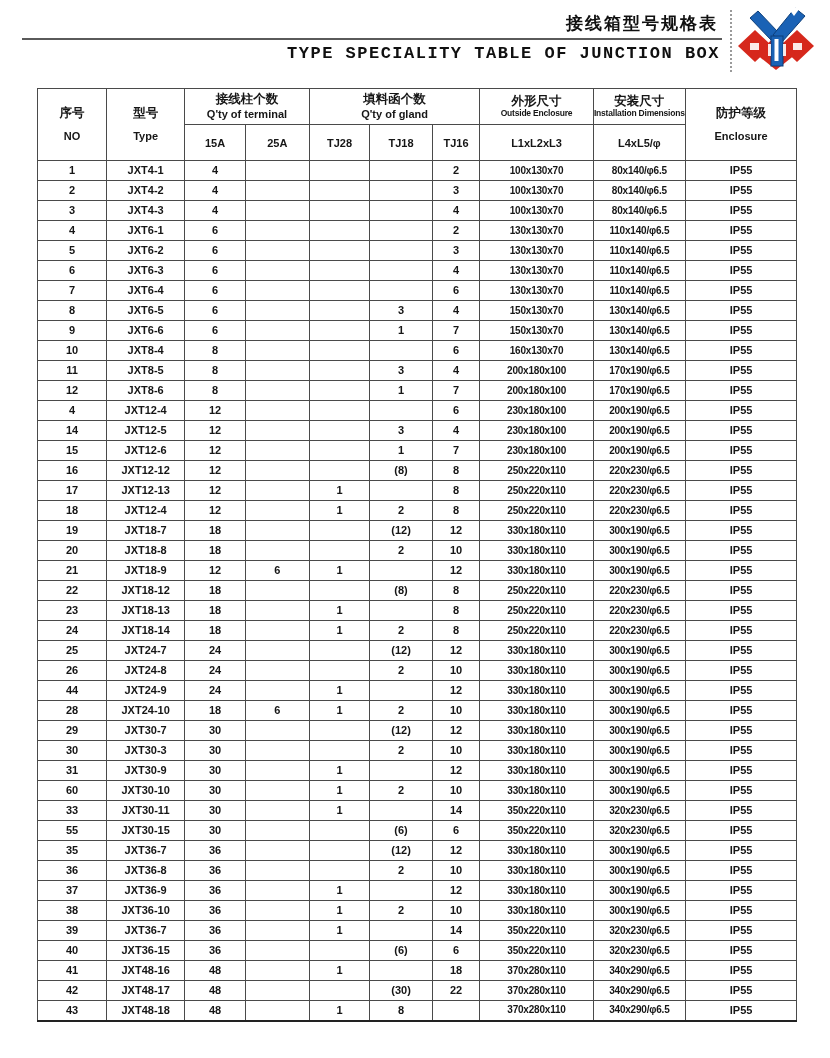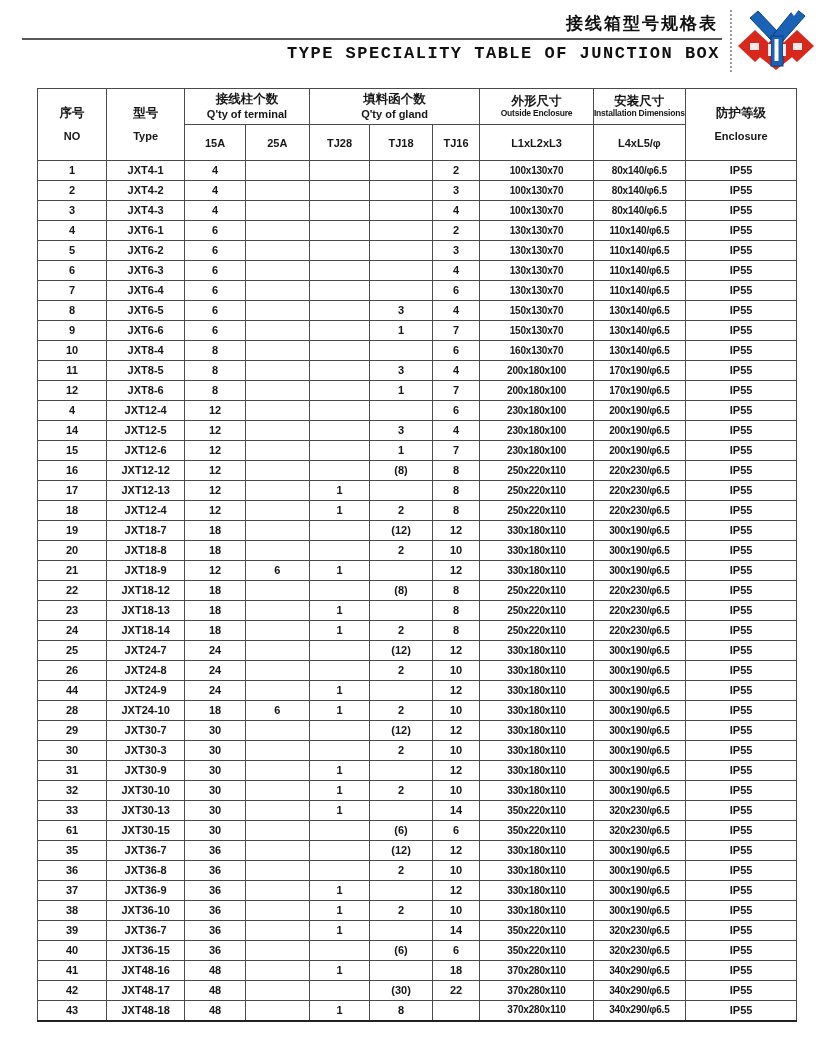--- a/index.html
+++ b/index.html
@@ -514,45 +514,45 @@
           <td>30</td>
           <td></td>
           <td>1</td>
           <td></td>
           <td>12</td>
           <td class="dim">330x180x110</td>
           <td class="dim">300x190/φ6.5</td>
           <td>IP55</td>
         </tr>
         <tr>
-          <td>32</td>
+          <td>60</td>
           <td>JXT30-10</td>
           <td>30</td>
           <td></td>
           <td>1</td>
           <td>2</td>
           <td>10</td>
           <td class="dim">330x180x110</td>
           <td class="dim">300x190/φ6.5</td>
           <td>IP55</td>
         </tr>
         <tr>
           <td>33</td>
-          <td>JXT30-13</td>
+          <td>JXT30-11</td>
           <td>30</td>
           <td></td>
           <td>1</td>
           <td></td>
           <td>14</td>
           <td class="dim">350x220x110</td>
           <td class="dim">320x230/φ6.5</td>
           <td>IP55</td>
         </tr>
         <tr>
-          <td>61</td>
+          <td>55</td>
           <td>JXT30-15</td>
           <td>30</td>
           <td></td>
           <td></td>
           <td>(6)</td>
           <td>6</td>
           <td class="dim">350x220x110</td>
           <td class="dim">320x230/φ6.5</td>
           <td>IP55</td>
         </tr>

